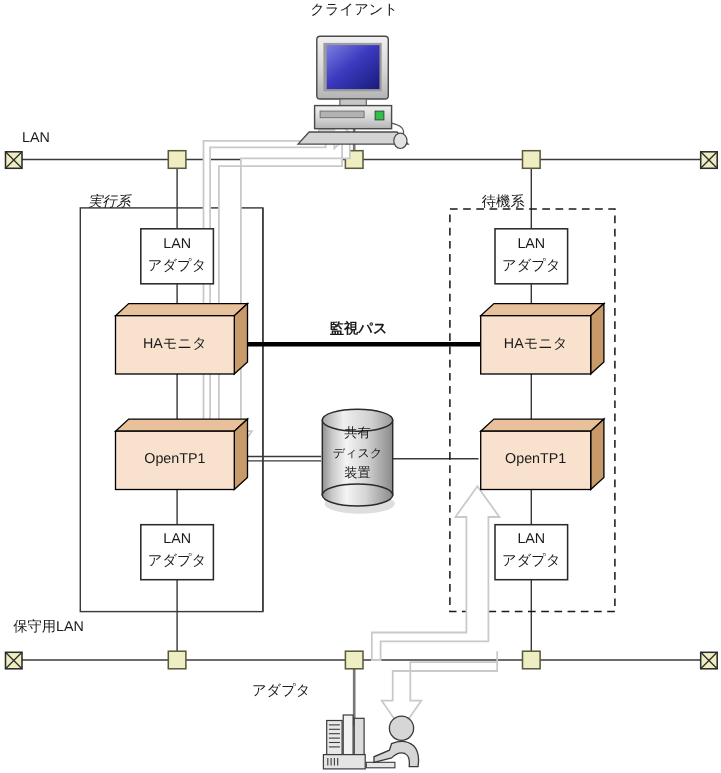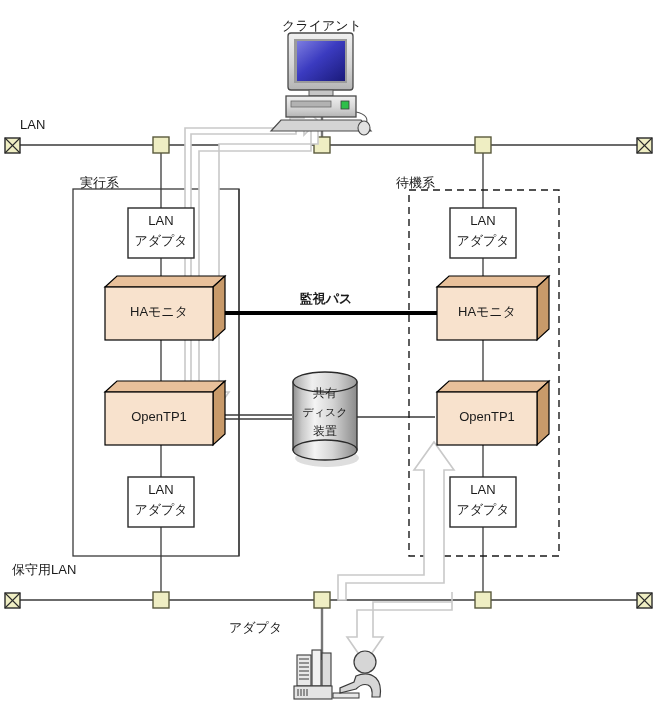--- a/index.html
+++ b/index.html
@@ -245,27 +245,27 @@
     </g>
 
     <rect x="333" y="693" width="26" height="5" fill="#e8e8e8" stroke="#3a3a3a" stroke-width="1"></rect>
 
     <circle cx="365" cy="662" r="11" fill="#d6d6d6" stroke="#3a3a3a" stroke-width="1.2"></circle>
     <path d="M 356 676 q 12 -5 20 2 q 6 6 4 19 l -8 0 q 1 -10 -4 -12 q -6 -2 -12 4 l -16 4 l 0 -5 l 14 -6 Z" fill="#d6d6d6" stroke="#3a3a3a" stroke-width="1.2"></path>
   </g>
 
 </svg>
 
-<div class="lbl c" style="left:262px;top:20px;width:120px;font-family:Liberation Mono, monospace;">クライアント</div>
+<div class="lbl c" style="left:262px;top:2px;width:120px;">クライアント</div>
 
 <div class="lbl" style="left:20px;top:118px;">LAN</div>
 
-<div class="lbl" style="left:80px;top:176px;">実行系</div>
-
-<div class="lbl" style="left:396px;top:176px;">待機系</div>
+<div class="lbl" style="left:80px;top:176px;font-style:italic;">実行系</div>
+
+<div class="lbl" style="left:438px;top:176px;">待機系</div>
 
 <div class="lbl c" style="left:128px;top:214px;width:66px;">LAN</div>
 <div class="lbl c" style="left:128px;top:234px;width:66px;">アダプタ</div>
 
 <div class="lbl c" style="left:450px;top:214px;width:66px;">LAN</div>
 <div class="lbl c" style="left:450px;top:234px;width:66px;">アダプタ</div>
 
 <div class="lbl c" style="left:128px;top:483px;width:66px;">LAN</div>
 <div class="lbl c" style="left:128px;top:503px;width:66px;">アダプタ</div>
 
@@ -275,17 +275,17 @@
 <div class="lbl c" style="left:105px;top:305px;width:108px;">HAモニタ</div>
 <div class="lbl c" style="left:437px;top:305px;width:100px;">HAモニタ</div>
 
 <div class="lbl c" style="left:105px;top:410px;width:108px;">OpenTP1</div>
 <div class="lbl c" style="left:437px;top:410px;width:100px;">OpenTP1</div>
 
 <div class="lbl c" style="left:281px;top:292px;width:90px;font-weight:bold;">監視パス</div>
 
 <div class="lbl c" style="left:293px;top:387px;width:64px;font-size:12px;">共有</div>
 <div class="lbl c" style="left:290px;top:406px;width:70px;font-size:11px;">ディスク</div>
-<div class="lbl c" style="left:293px;top:425px;width:64px;font-size:12px;">装置</div>
+<div class="lbl c" style="left:293px;top:425px;width:64px;font-size:12px;font-family:Liberation Mono, monospace;">装置</div>
 
 <div class="lbl" style="left:12px;top:563px;">保守用LAN</div>
 
 <div class="lbl" style="left:229px;top:621px;">アダプタ</div>
 
 </body></html>

